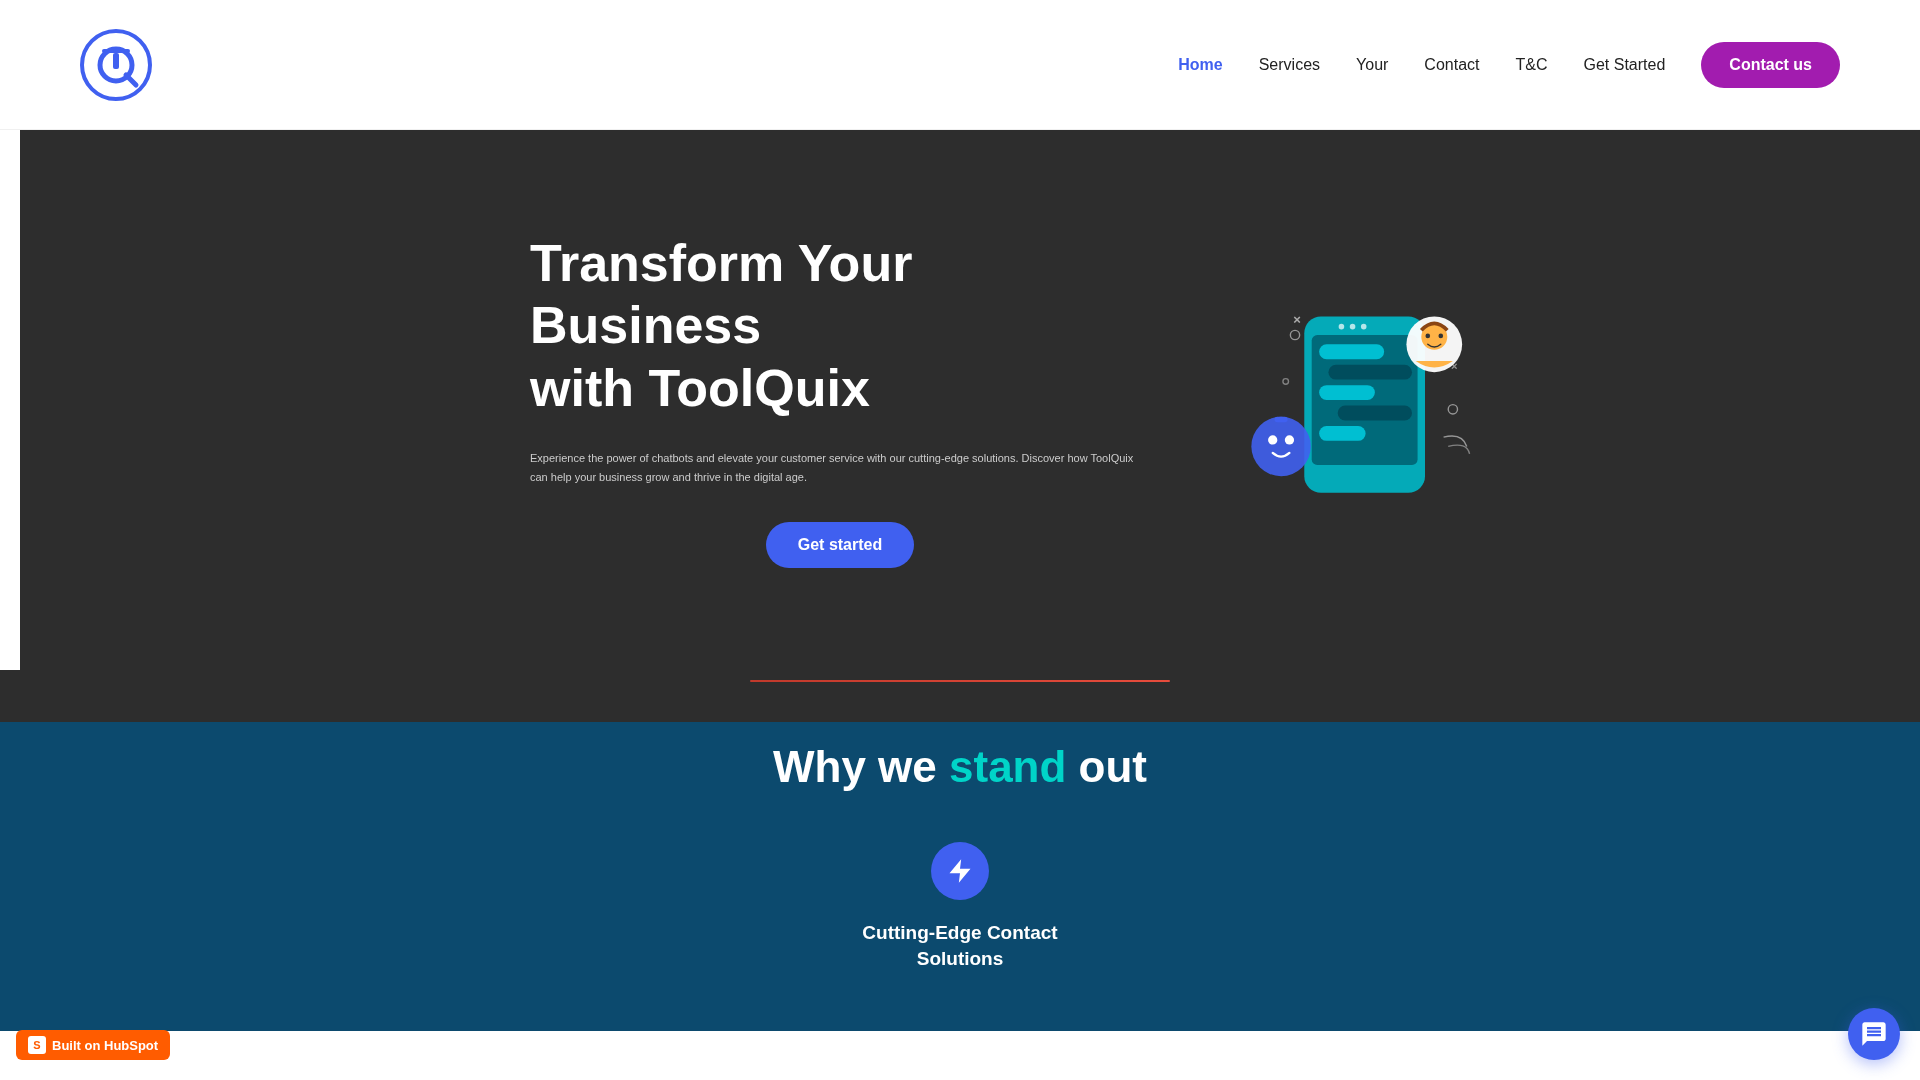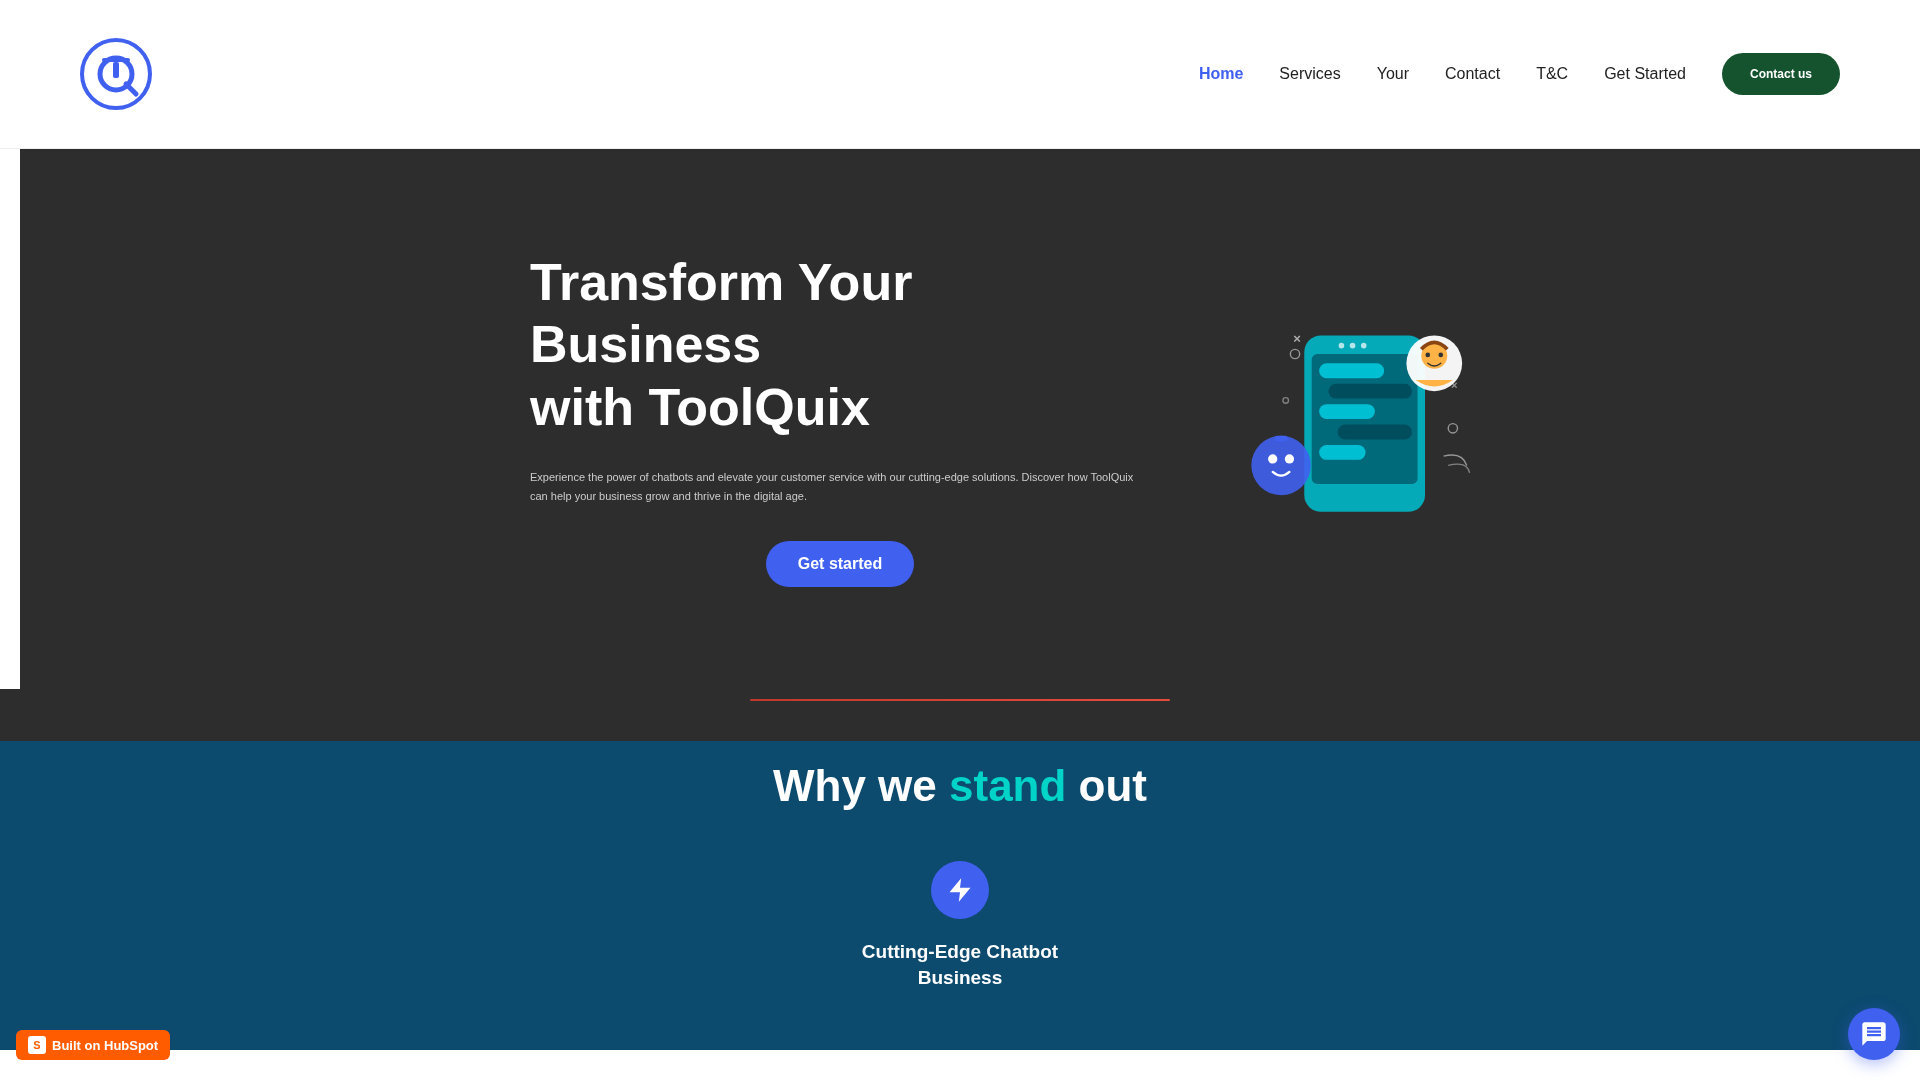--- a/index.html
+++ b/index.html
@@ -9,21 +9,21 @@
       background: #fff;
       overflow-x: hidden;
     }
 
     
     header {
       display: flex;
       align-items: center;
       justify-content: space-between;
       padding: 16px 80px;
-      height: 149px;
+      height: 130px;
       background: #fff;
       border-bottom: 1px solid #f0f0f0;
       position: relative;
       z-index: 10;
     }
 
     .logo-wrap {
       display: flex;
       align-items: center;
       gap: 10px;
@@ -46,26 +46,26 @@
       font-size: 16px;
       font-weight: 500;
     }
 
     nav a.active {
       color: #4060f0;
       font-weight: 700;
     }
 
     .contact-btn {
-      background: #14532d;
+      background: #a21caf;
       color: #fff;
       border: none;
       border-radius: 30px;
       padding: 14px 28px;
-      font-size: 12px;
+      font-size: 16px;
       font-weight: 600;
       cursor: pointer;
       white-space: nowrap;
     }
 
     
     .hero {
       background: #2d2d2d;
       min-height: 540px;
       display: flex;
@@ -343,21 +343,21 @@
   </h2>
 
   <div class="features-row">
 
     <div class="feature-item">
       <div class="feature-icon-circle">
         <svg viewBox="0 0 24 24" xmlns="http://www.w3.org/2000/svg">
           <path d="M13 2L3 14h9l-1 8 10-12h-9l1-8z"></path>
         </svg>
       </div>
-      <span class="feature-title">Cutting-Edge Chatbot Business</span>
+      <span class="feature-title">Cutting-Edge Contact Solutions</span>
     </div>
 
 
   </div>
 </section>
 
 <div class="hubspot-badge">
   <div class="hs-icon">S</div>
   <span>Built on HubSpot</span>
 </div>

